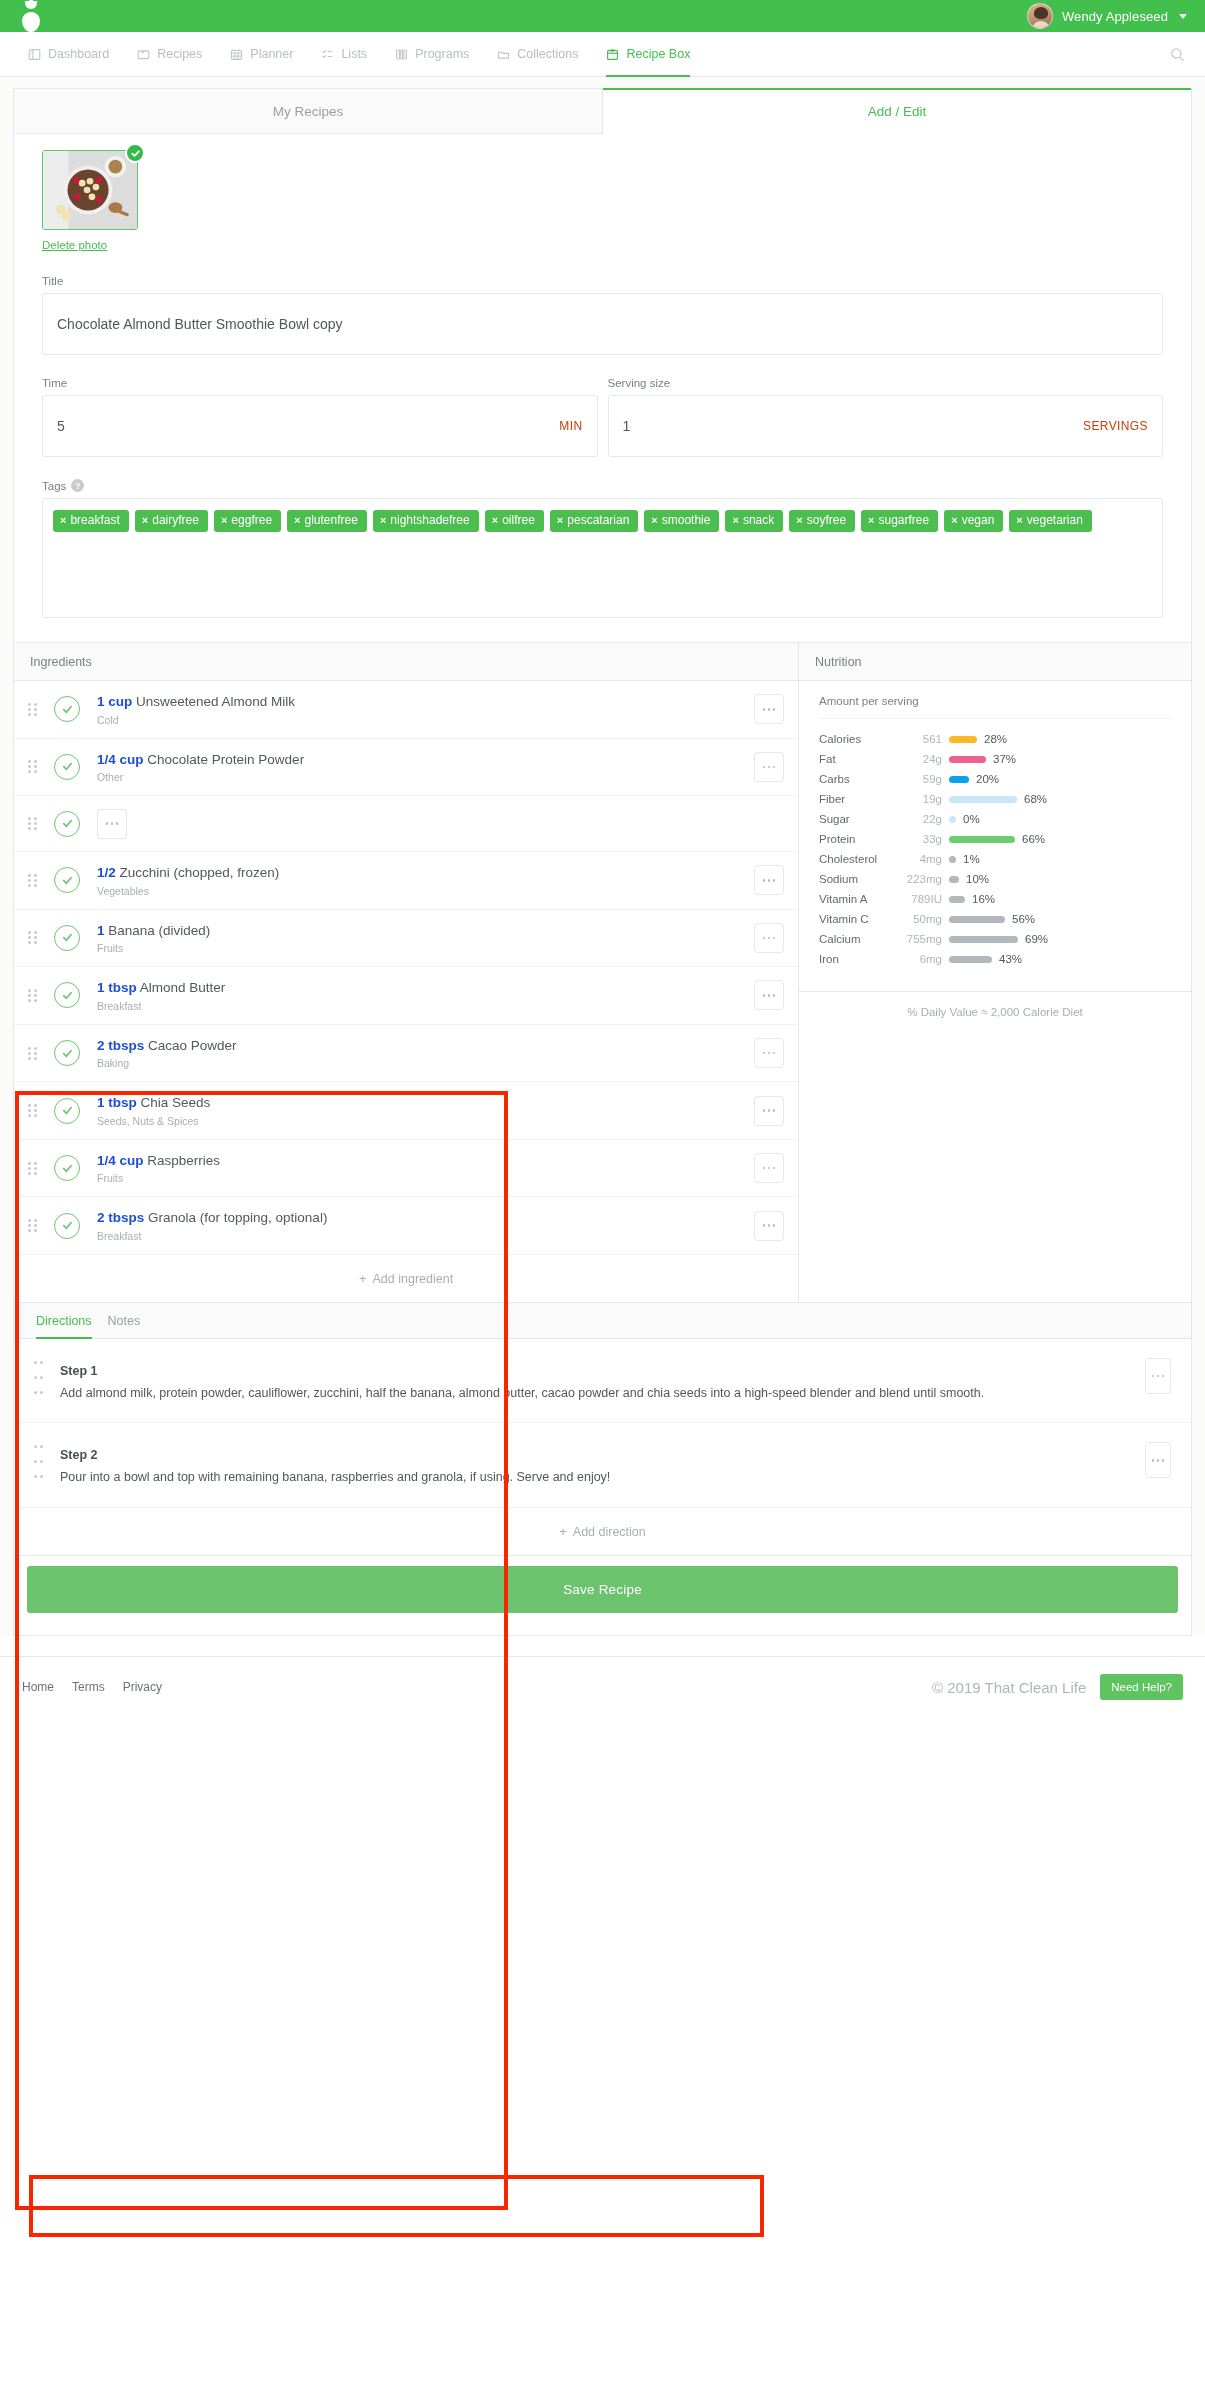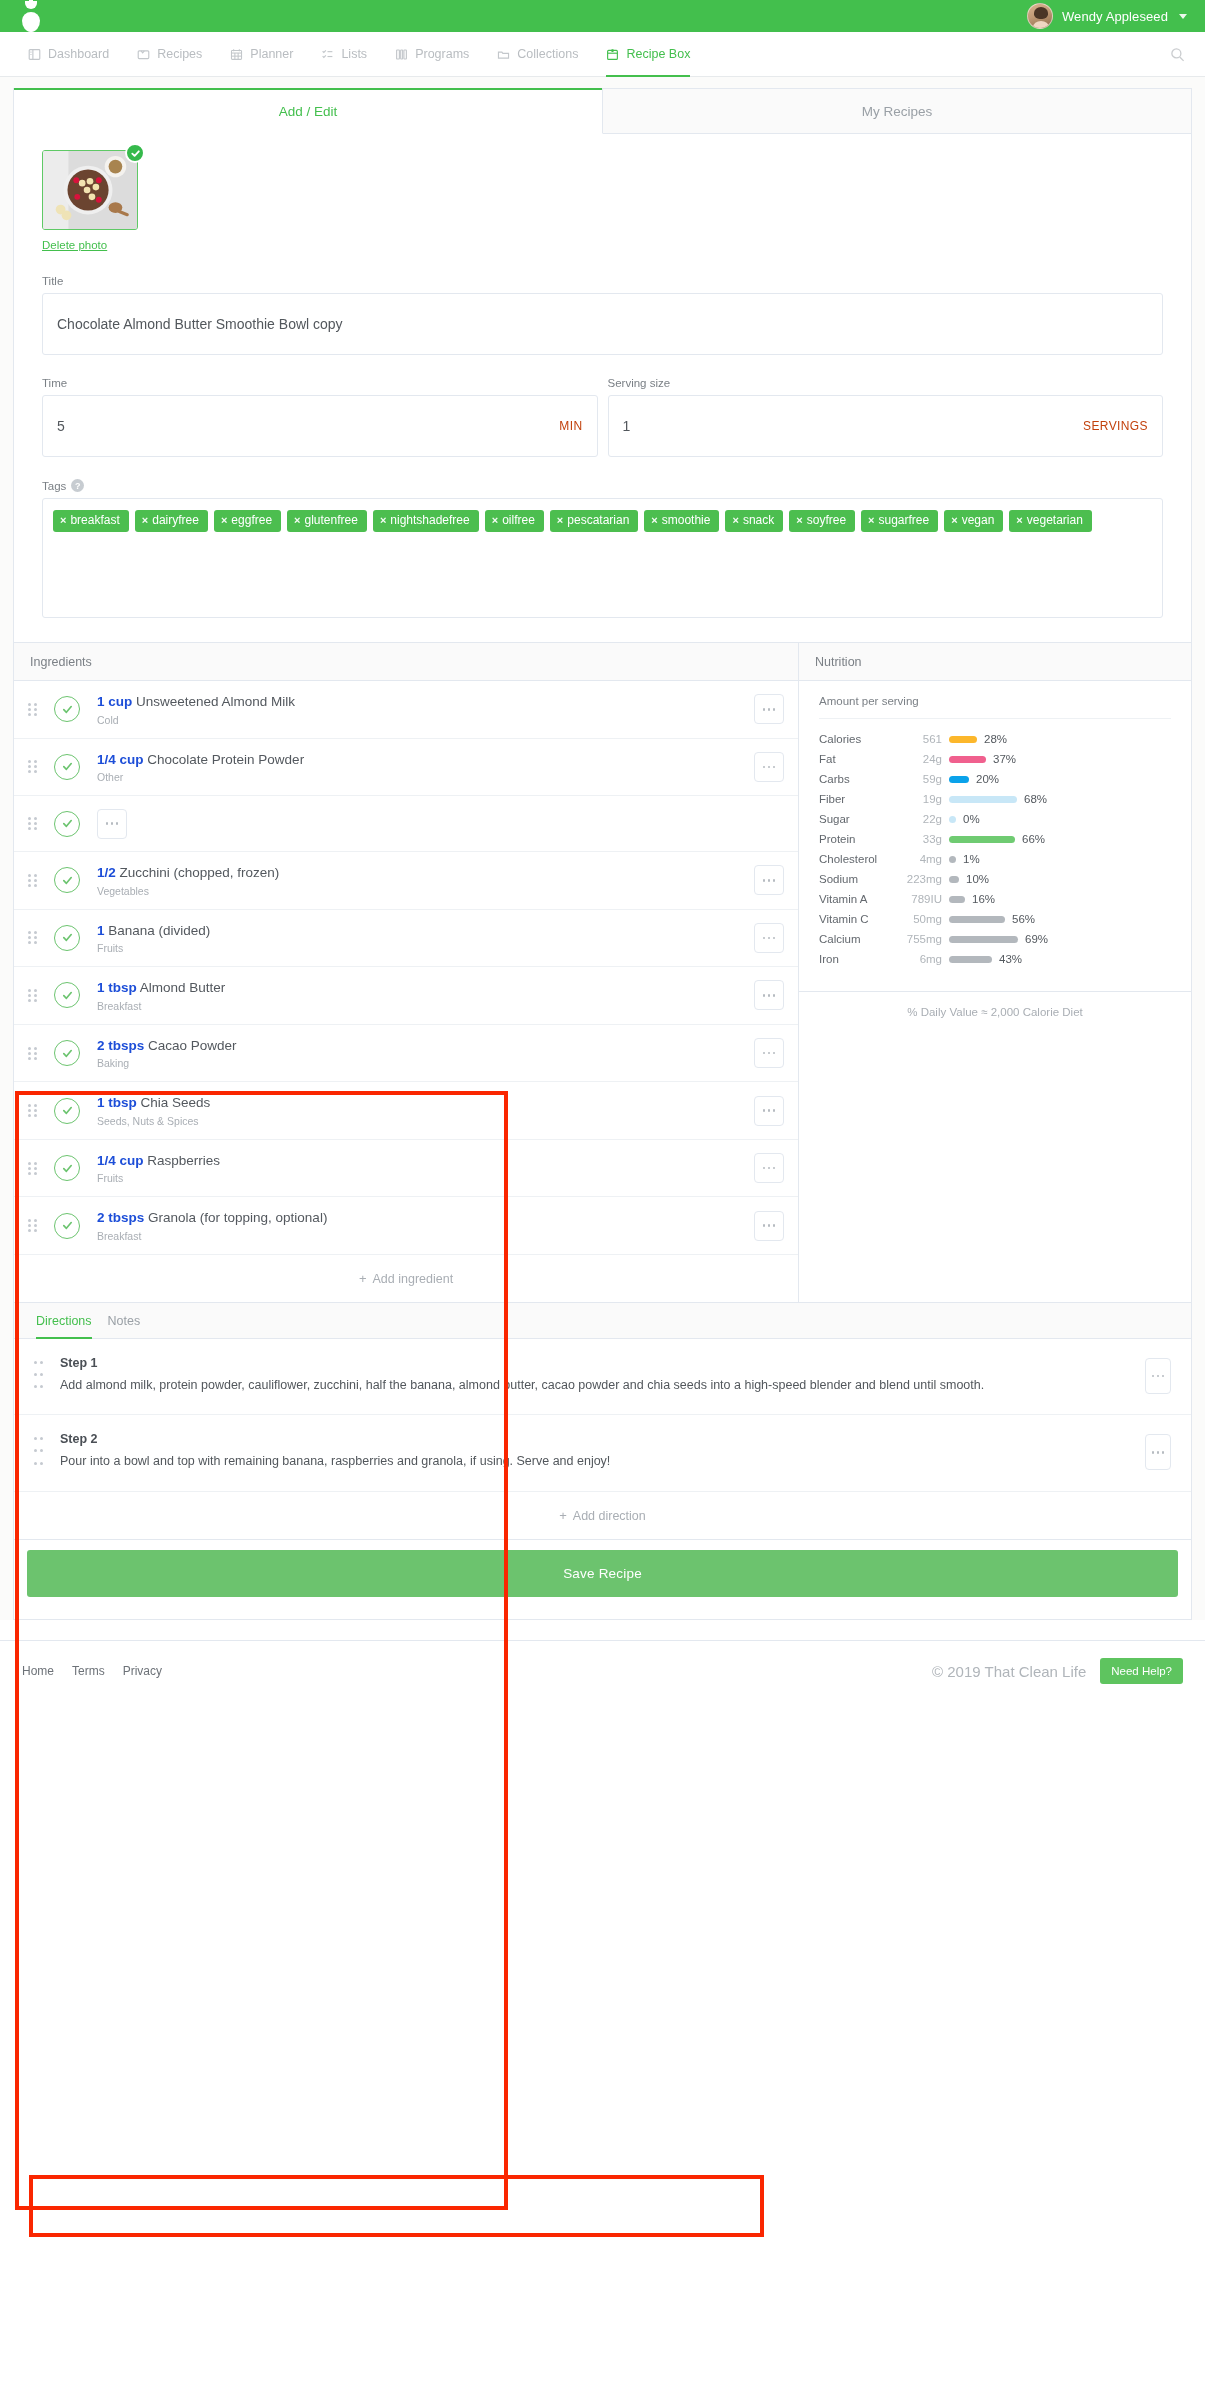--- a/index.html
+++ b/index.html
@@ -203,21 +203,21 @@
   }
 
   
   .dir-wrap { margin-top:-1px; border:1px solid #e3e8ef; border-top:none; background:#fff; }
   .dir-tabs { display:flex; gap:16px; padding:12px 22px 0; background:#fafafa; border-bottom:1px solid #e3e8ef; }
   .dir-tab { font-size:12.5px; color:#9aa0a6; padding-bottom:10px; cursor:pointer; position:relative; }
   .dir-tab.active { color:#43bf4d; }
   .dir-tab.active:after { content:""; position:absolute; left:0; right:0; bottom:-1px; height:2px; background:#43bf4d; }
   .step-row { display:flex; padding:17px 20px 19px; border-bottom:1px solid #eef1f4; }
   .step-row .drag { margin-top:5px; }
-  .step-body { flex:1; padding-right:14px; }
+  .step-body { flex:1; padding-right:14px;margin-top:8px; }
   .step-title { font-size:12.5px; font-weight:bold; color:#4a4f55; margin-bottom:6px; }
   .step-text { font-size:12.5px; color:#52575c; line-height:1.55; }
   .dots-btn.tall { width:26px; height:36px; margin-top:2px; }
 
   .save-wrap { padding:10px 13px 22px; background:#fff; border:1px solid #e3e8ef; border-top:none; }
   .save-btn {
     background:#6cc36e; color:#fff; text-align:center; font-size:13.5px;
     padding:16px 0; border-radius:3px; cursor:pointer; letter-spacing:.2px;
   }
 
@@ -326,22 +326,22 @@
   <svg class="search-ico" viewBox="0 0 16 16" fill="none" stroke="#8a8f95" stroke-width="1.4">
     <circle cx="6.8" cy="6.8" r="4.8"></circle>
       <line x1="10.4" y1="10.6" x2="14.5" y2="14.8"></line>
   </svg>
 </div>
 
 <div class="page">
 
   <div class="card">
     <div class="tabs">
+      <div class="tab">My Recipes</div>
       <div class="tab active">Add / Edit</div>
-      <div class="tab">My Recipes</div>
     </div>
 
     <div class="form-wrap">
 
       
       <div class="thumb-box">
         <div class="thumb">
           <svg class="tsvg" viewBox="0 0 96 80" preserveAspectRatio="none">
             <rect width="96" height="80" fill="#dcdcdc"></rect>
             <rect x="0" y="0" width="26" height="80" fill="#ececec"></rect>

